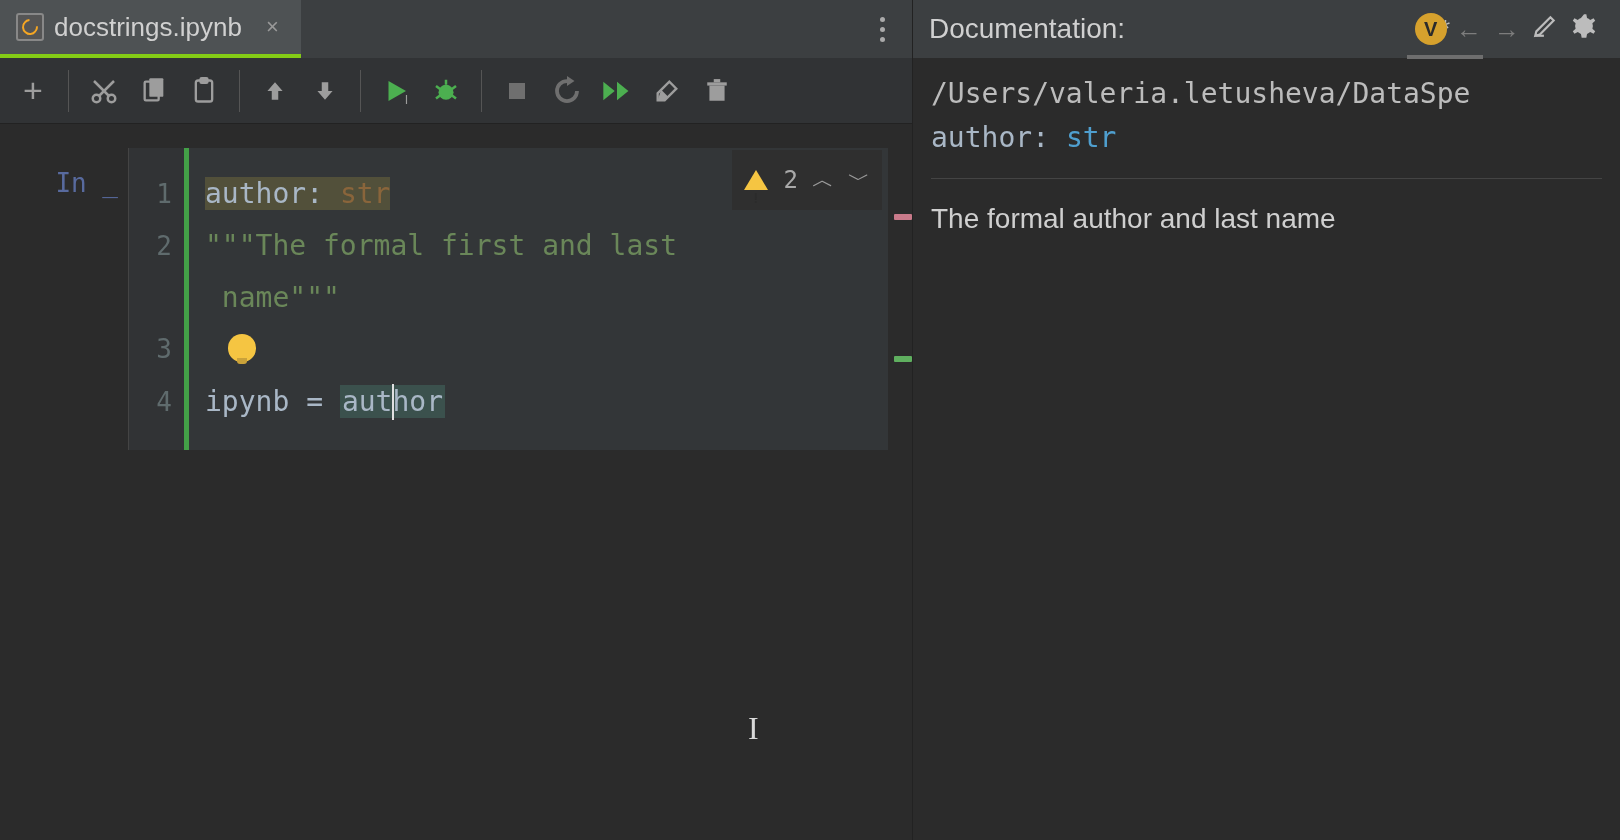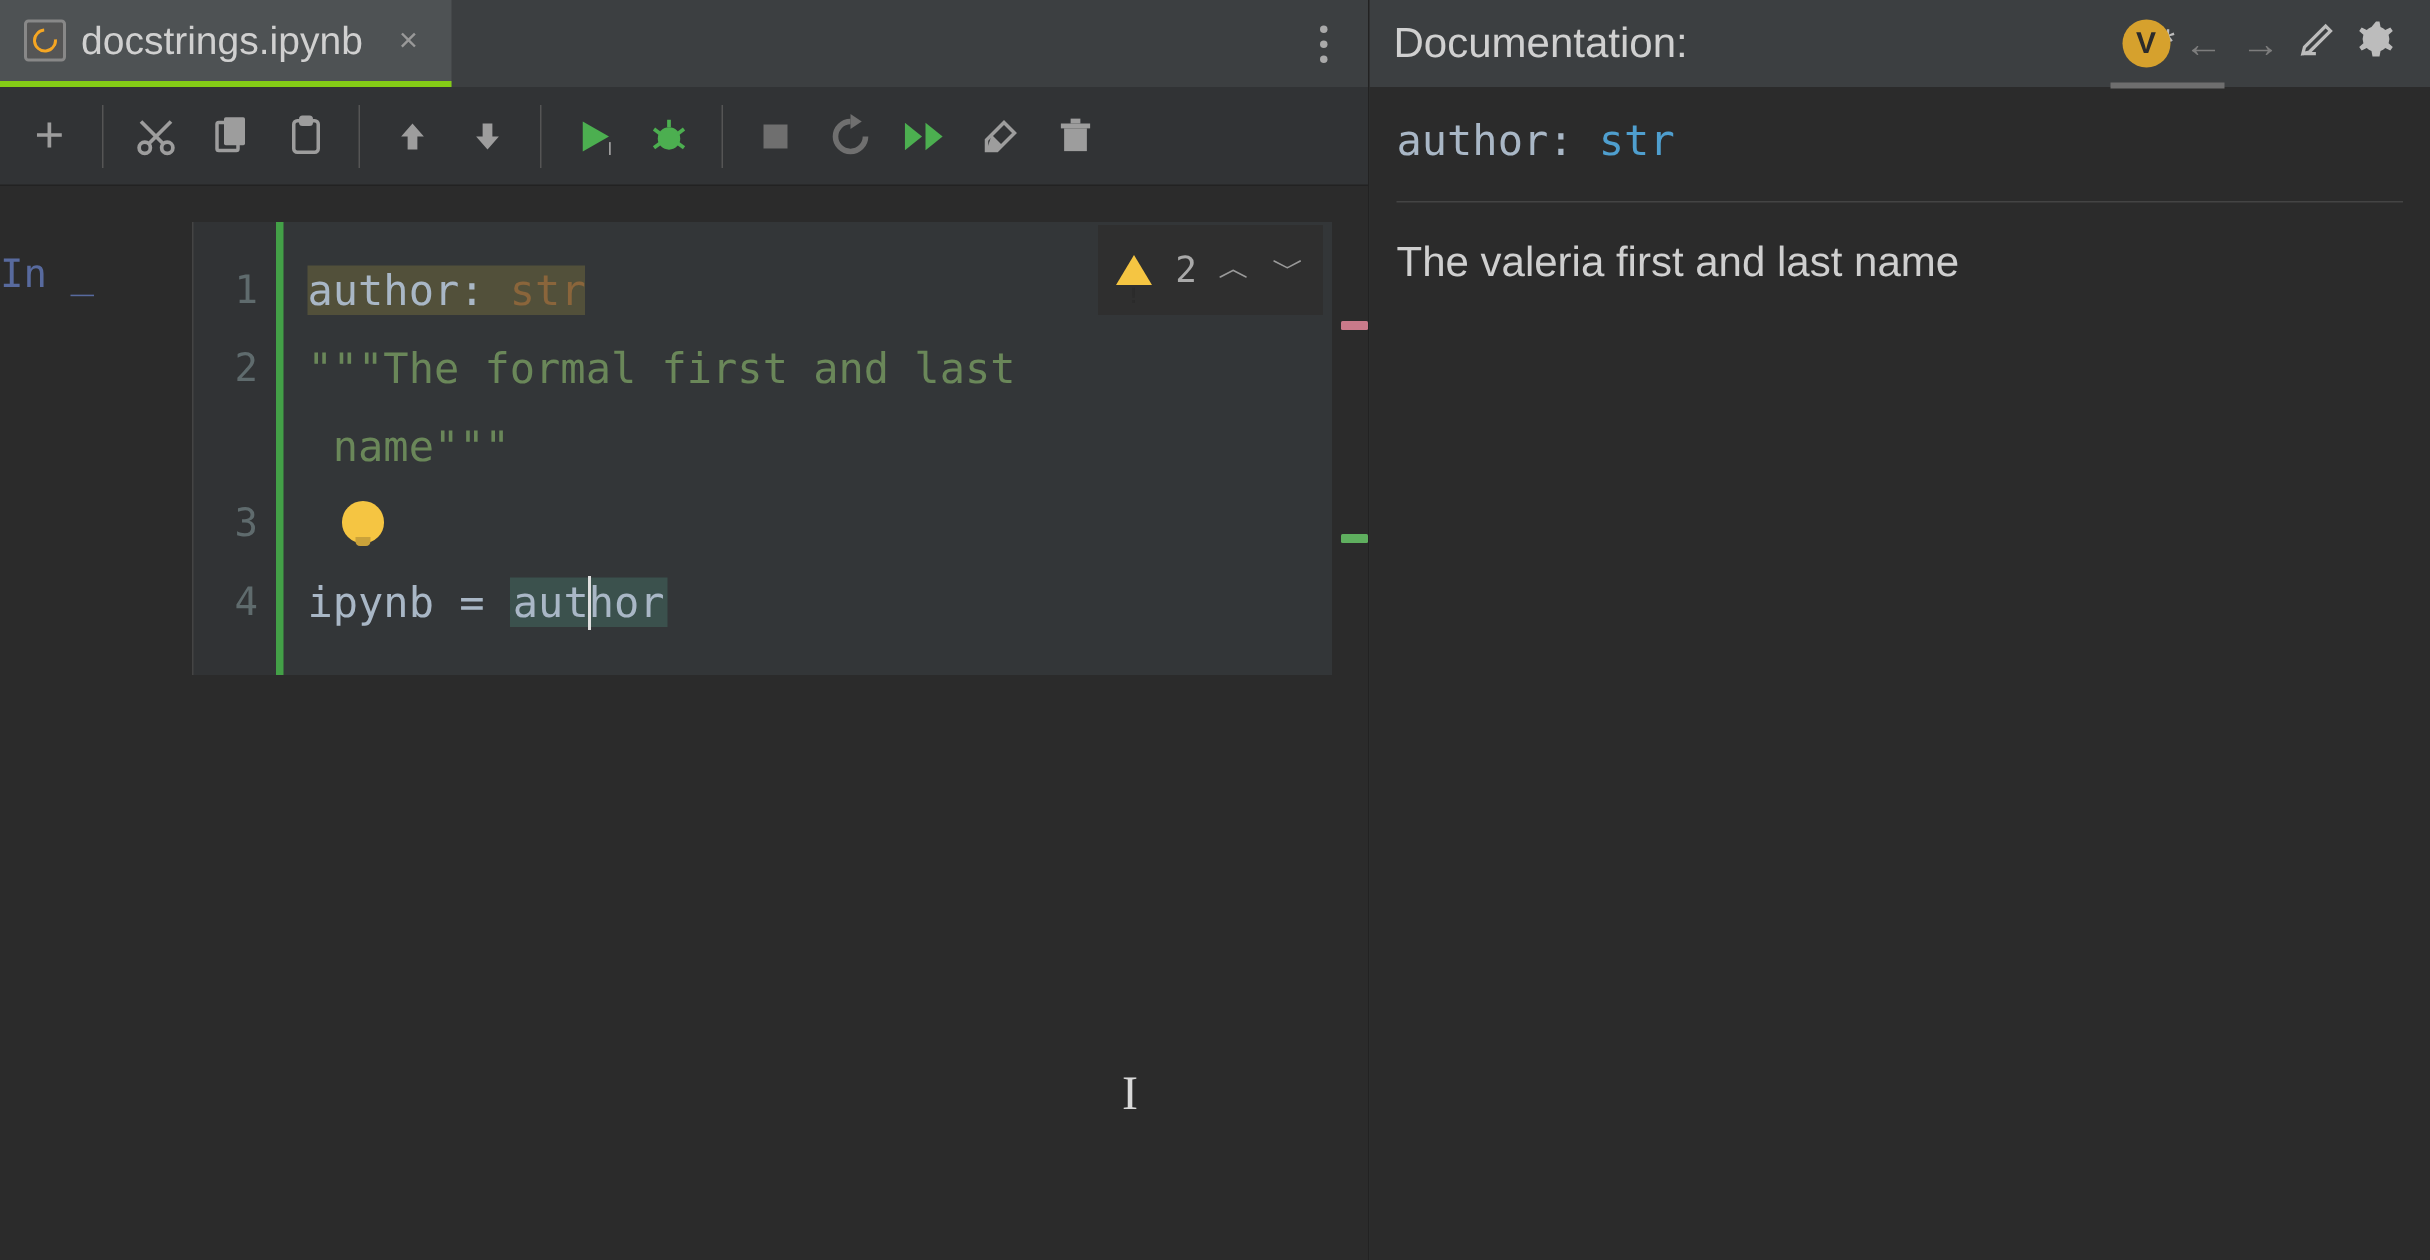--- a/index.html
+++ b/index.html
@@ -95,21 +95,21 @@
   }
   .cell {
     position:absolute;
     left:0; right:24px;
     top:24px;
     display:flex;
     background:#2b2b2b;
   }
   .prompt-col {
     width: 128px;
-    text-align:left;
+    text-align:right;
     padding: 20px 10px 0 0;
     font-family: "Menlo","Consolas",monospace;
     font-size:26px;
     color:#586a9e;
   }
   .gutter-col {
     width: 56px;
     text-align:right;
     padding: 20px 12px 0 0;
     font-family:"Menlo","Consolas",monospace;
@@ -388,19 +388,20 @@
     </span>
     <span class="nav-btn gear-btn">
       <svg width="28" height="28" viewBox="0 0 24 24" fill="#bcbcbc">
           <circle cx="12" cy="12" r="3" fill="#3c3f41"></circle>
           <path d="M12 2 L14 2 L14.6 5.2 A7 7 0 0 1 17.3 6.8 L20.2 5.4 L21.6 7.4 L19.2 9.6 A7 7 0 0 1 19.2 14.4 L21.6 16.6 L20.2 18.6 L17.3 17.2 A7 7 0 0 1 14.6 18.8 L14 22 L10 22 L9.4 18.8 A7 7 0 0 1 6.7 17.2 L3.8 18.6 L2.4 16.6 L4.8 14.4 A7 7 0 0 1 4.8 9.6 L2.4 7.4 L3.8 5.4 L6.7 6.8 A7 7 0 0 1 9.4 5.2 Z"></path>
         </svg>
     </span>
   </div>
 
   <div class="doc-body">
+    <div class="path">/Users/valeria.letusheva/DataSpe</div>
     <div>
       <span>author</span><span>: </span><span class="tok-type-blue">str</span>
     </div>
     <hr>
-    <div class="desc">The valeria first and last name</div>
+    <div class="desc">The formal author and last name</div>
   </div>
 </div>
 
 </body></html>

